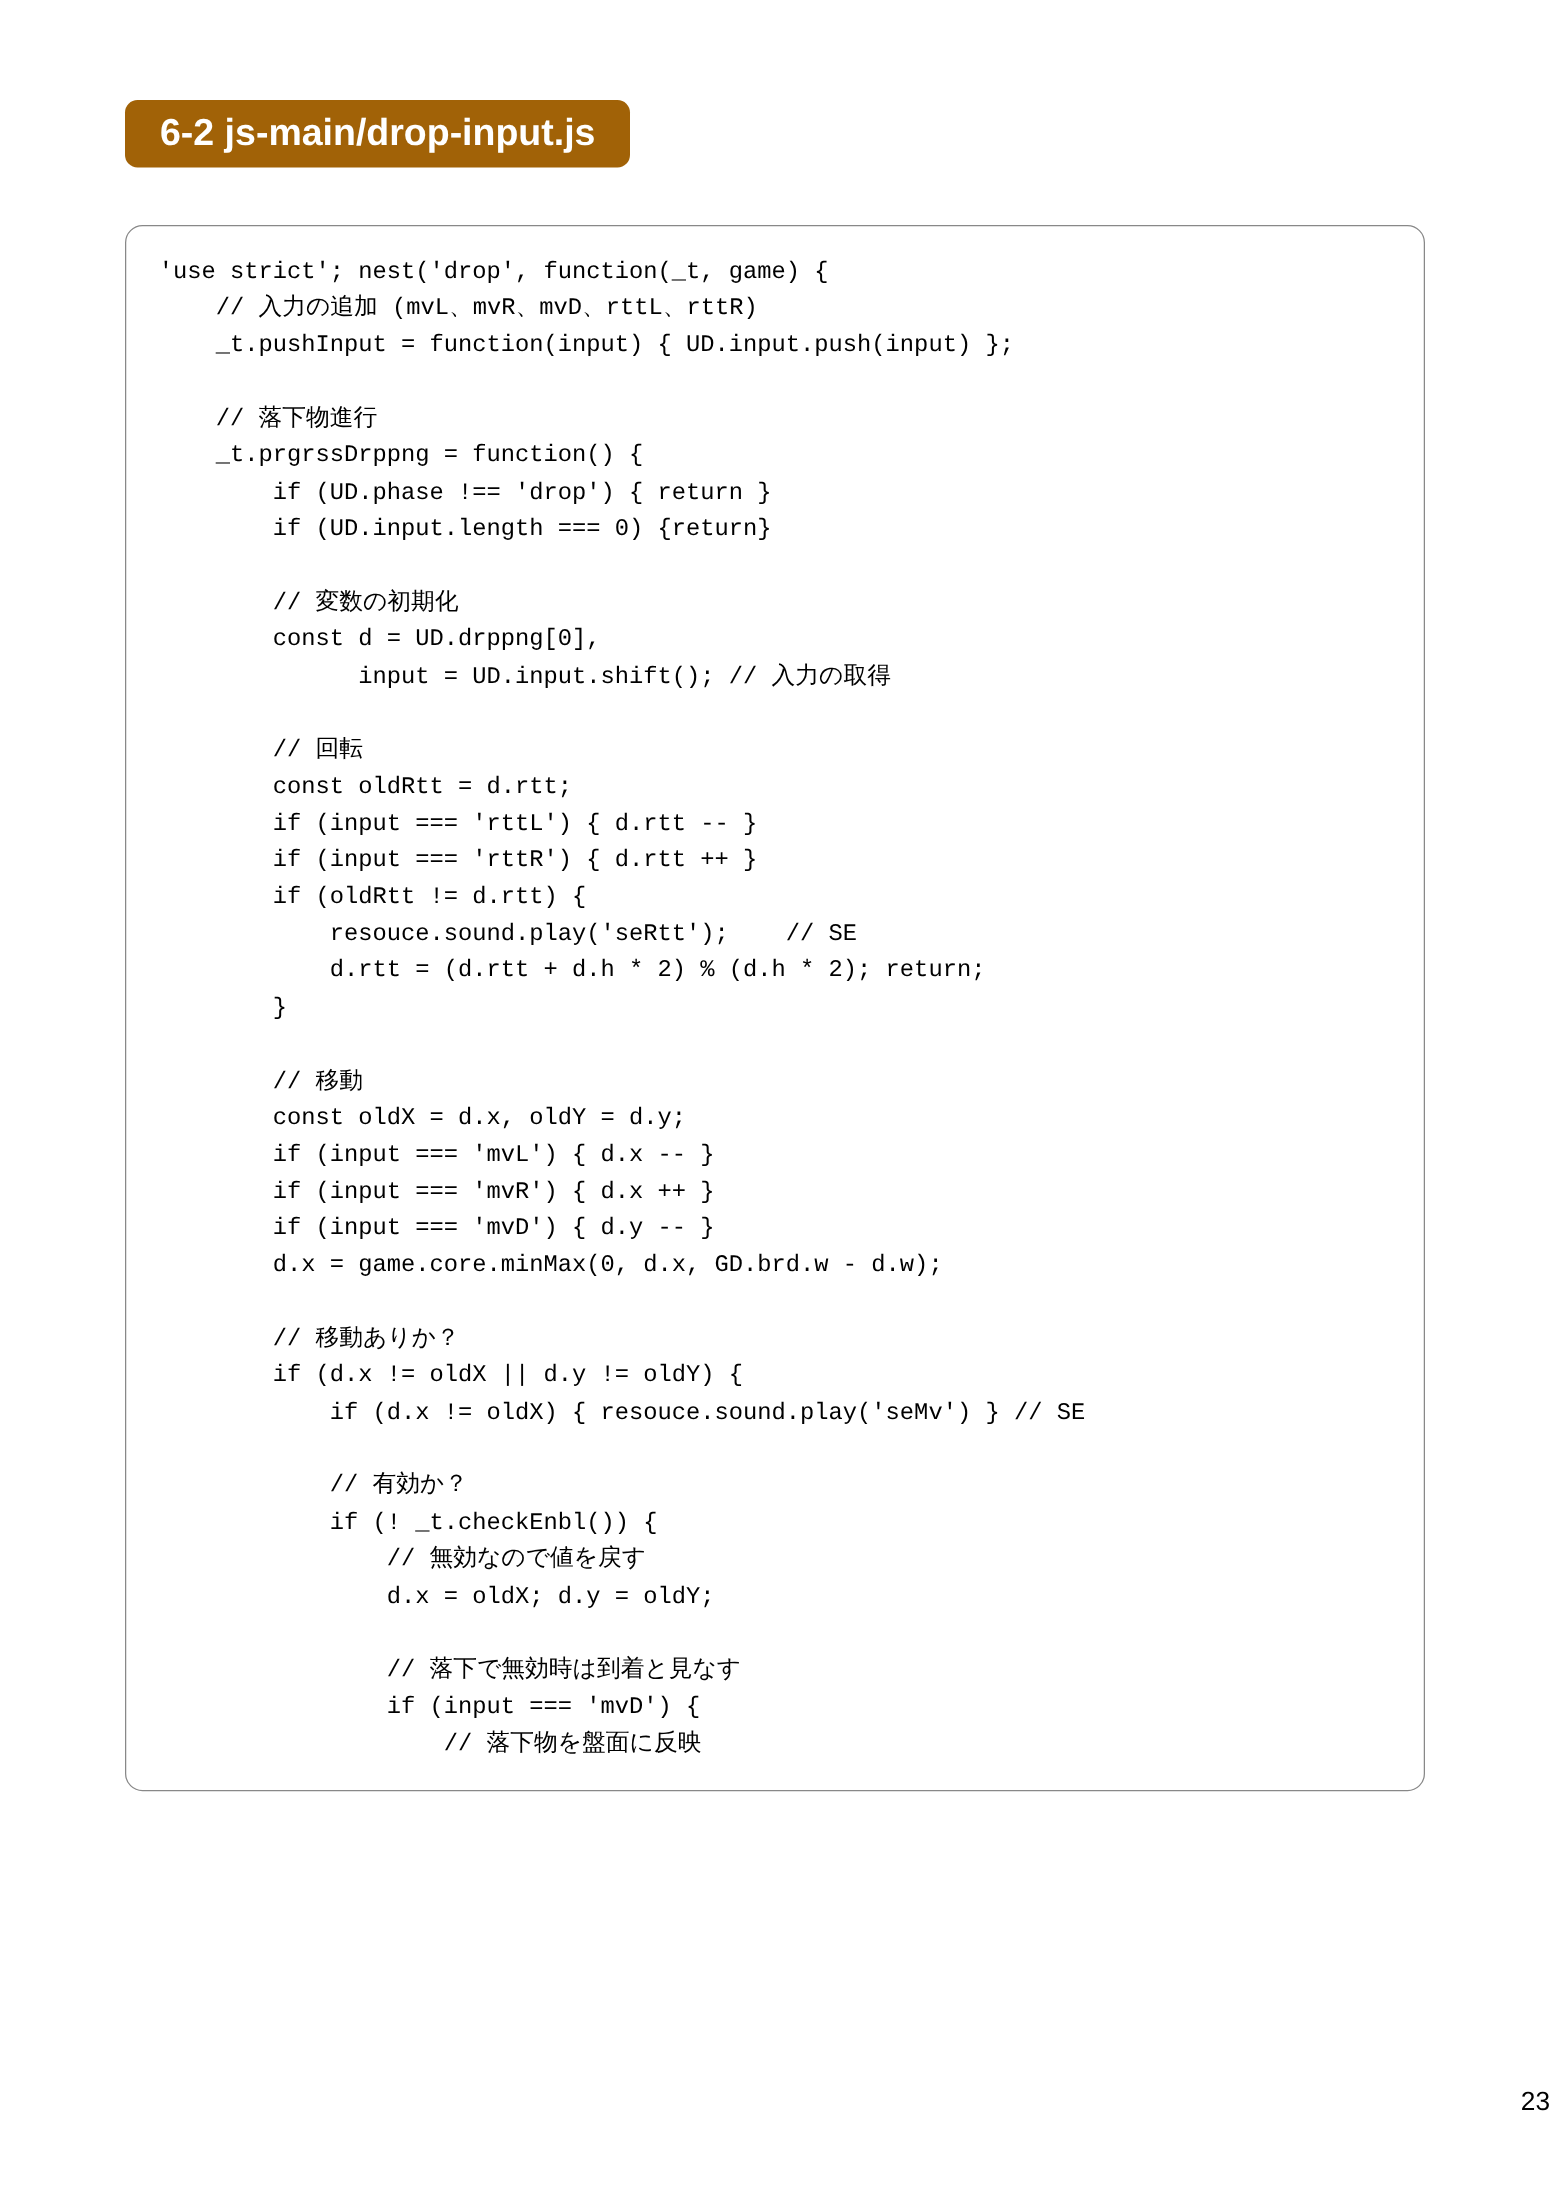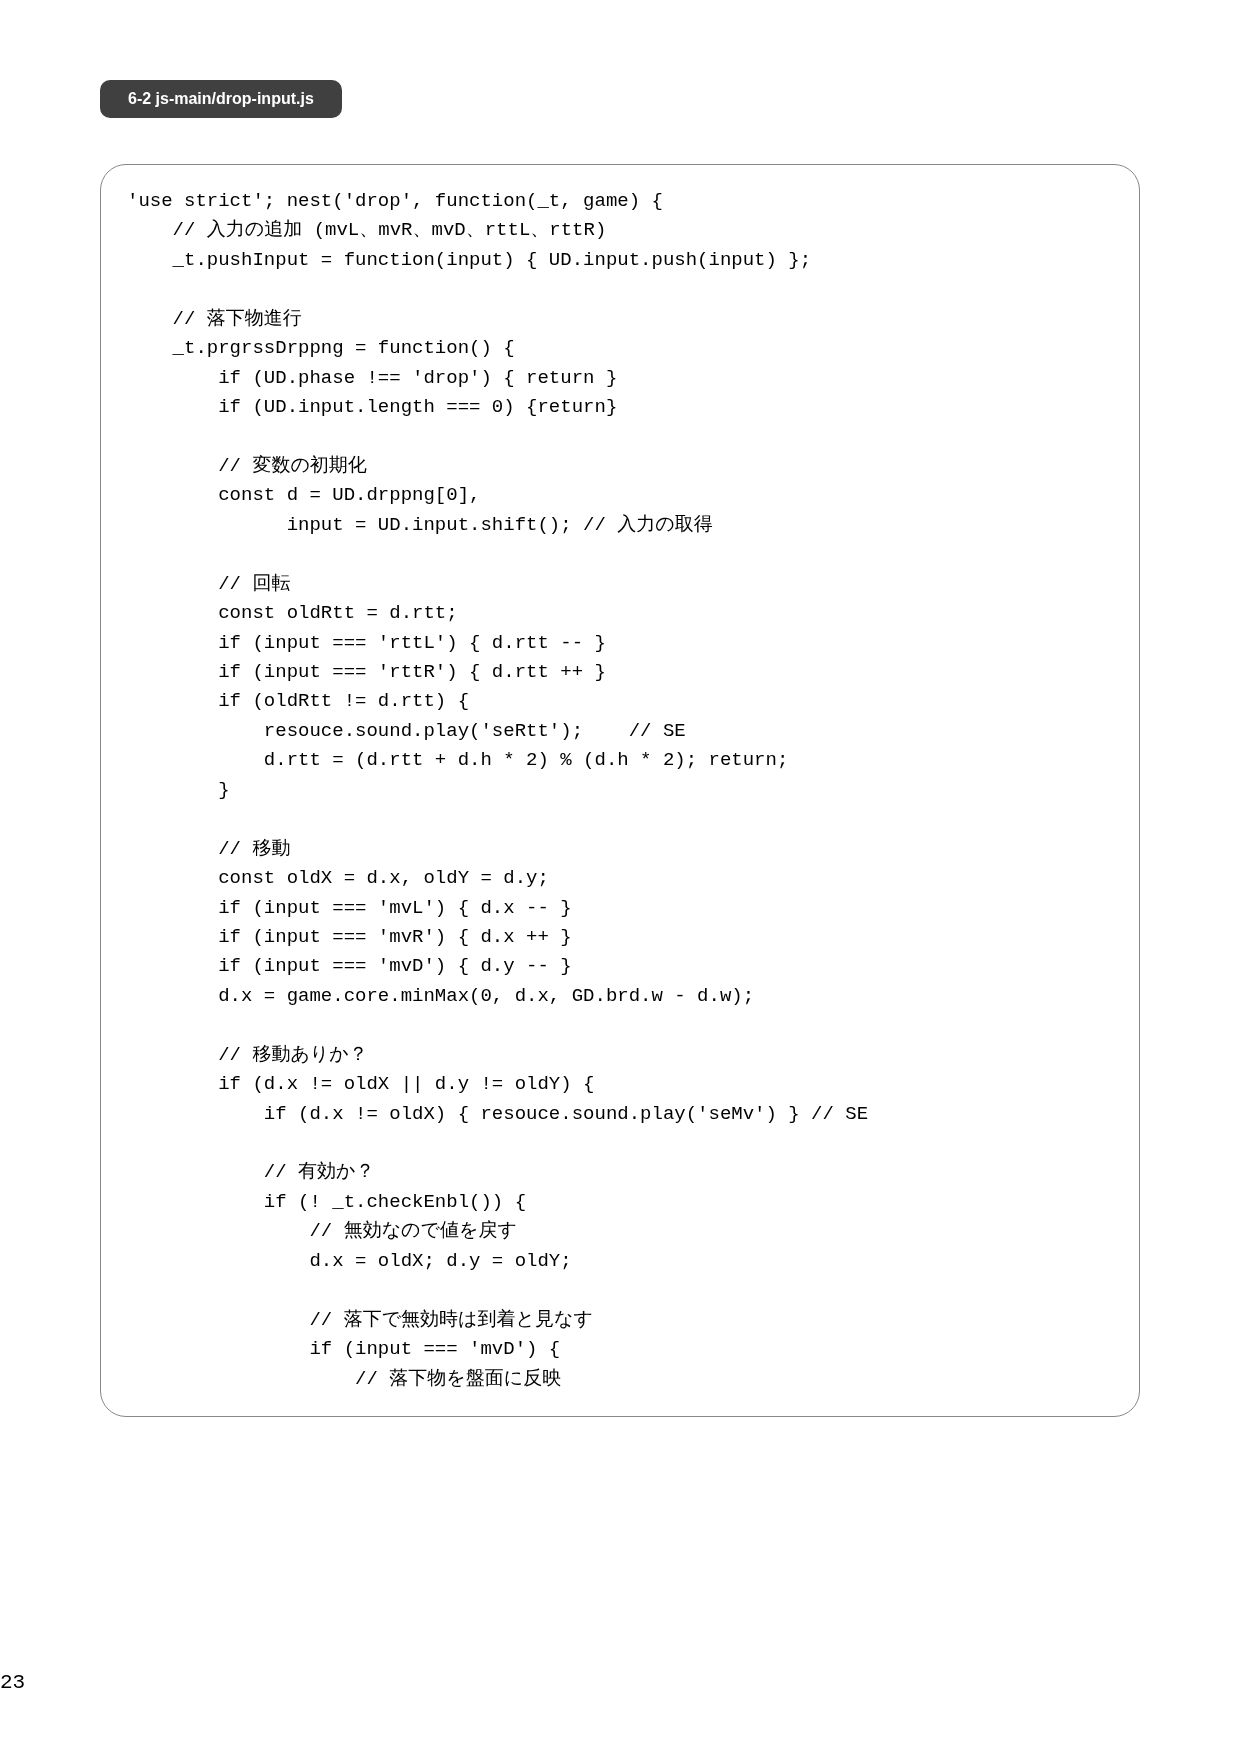--- a/index.html
+++ b/index.html
@@ -11,59 +11,58 @@
   }
   .page {
     width: 1240px;
     height: 1754px;
     box-sizing: border-box;
     padding: 80px 100px 40px 100px;
     position: relative;
   }
   .section-heading {
     display: inline-block;
-    background: #404040;
+    background: #a16207;
     color: #fff;
     font-weight: bold;
-    font-size: 16px;
+    font-size: 30px;
     padding: 10px 28px 10px 28px;
     border-radius: 10px;
     margin: 0 0 22px 0;
   }
   .body-text {
     font-size: 21px;
     line-height: 1.95;
     margin: 0;
   }
   .body-text p {
     margin: 0;
     text-indent: 1em;
   }
   .body-text p + p {
     
   }
   .code-box {
     margin-top: 24px;
     border: 1px solid #888;
-    border-radius: 26px;
+    border-radius: 14px;
     padding: 22px 26px 22px 26px;
     font-family: "Courier New", Consolas, monospace;
     font-size: 19px;
     line-height: 1.55;
     white-space: pre;
     overflow: hidden;
   }
   .page-number {
     position: absolute;
     bottom: 60px;
     left: 0;
     right: 0;
-    text-align: left;
+    text-align: right;
     font-size: 21px;
-    font-family: Liberation Mono, monospace;
   }
 </style>
 </head>
 <body>
 
 <div class="page">
 
   <div class="section-heading">6-2  js-main/drop-input.js</div>
 
   <div class="body-text">

